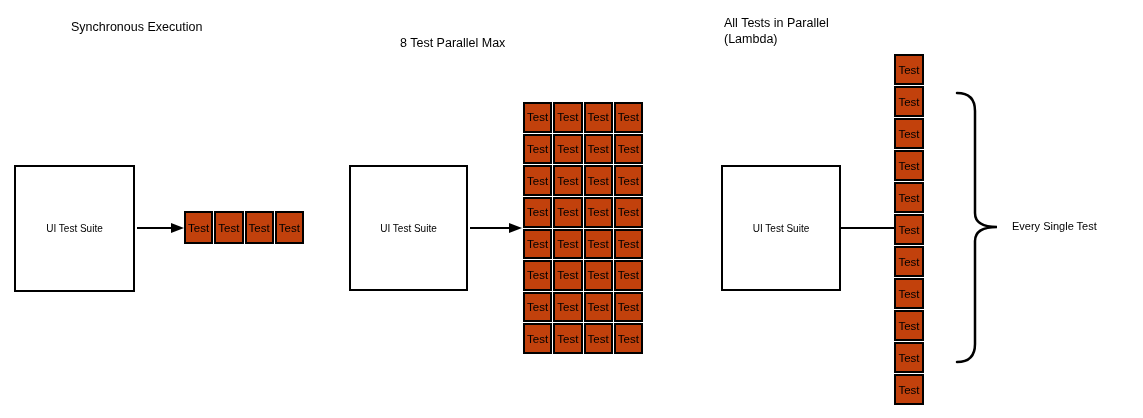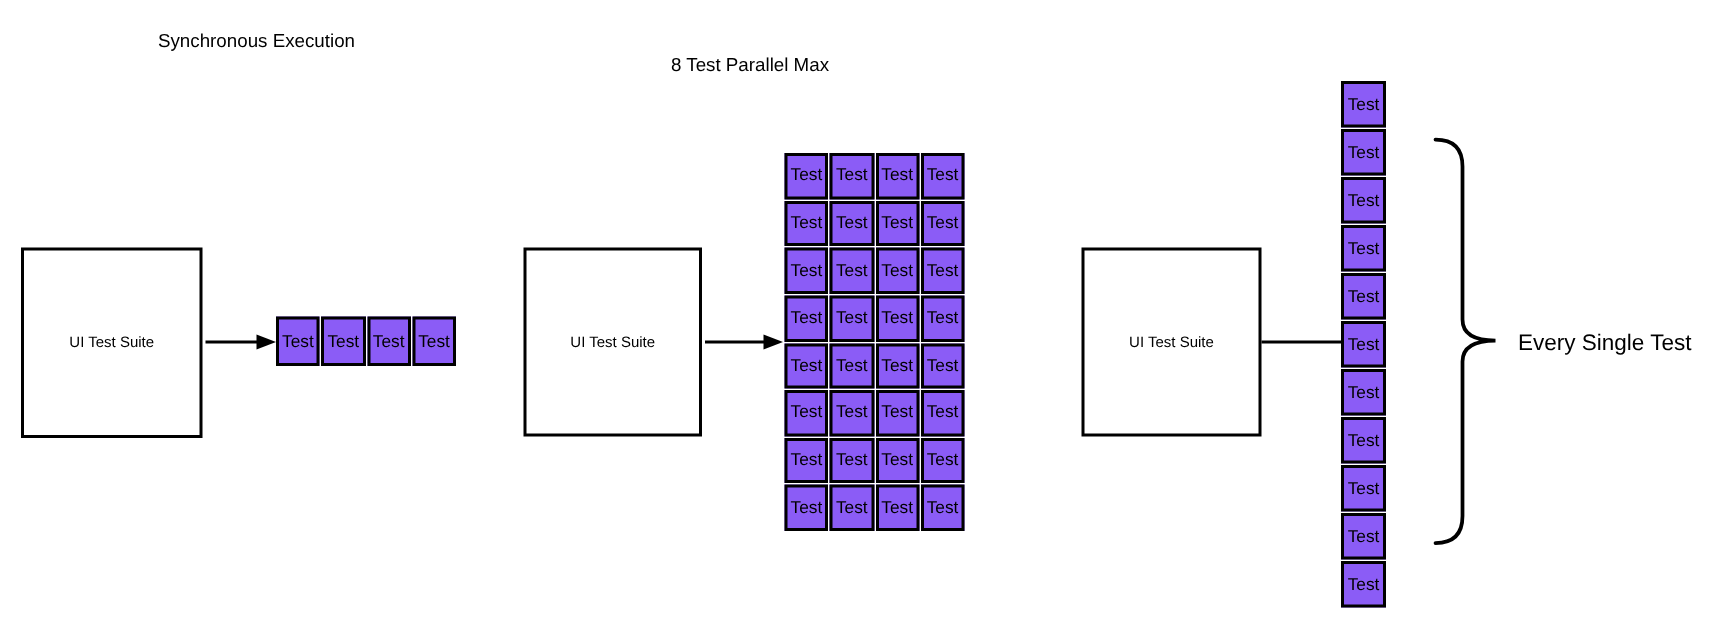--- a/index.html
+++ b/index.html
@@ -4,21 +4,21 @@
 <style>
   html, body { margin:0; padding:0; }
   body {
     width:1143px; height:418px; position:relative;
     background:var(--bg, #ffffff);
     font-family:"Liberation Sans", sans-serif;
     color:var(--text, #000000);
   }
   .canvas { position:absolute; inset:0; }
   .title {
-    position:absolute; text-align:center;
+    position:absolute; text-align:left;
     font-size:12.5px; line-height:15.5px; white-space:nowrap;
   }
   .title div { white-space:nowrap; }
   .suite-box {
     position:absolute; box-sizing:border-box;
     border:2px solid var(--line, #000);
     background:#fff;
     display:flex; align-items:center; justify-content:center;
     font-size:10px;
   }
@@ -26,26 +26,26 @@
   .arrowhead {
     position:absolute; width:0; height:0;
     border-left:13px solid var(--line, #000);
     border-top:5.5px solid transparent;
     border-bottom:5.5px solid transparent;
   }
   .cells { position:absolute; display:grid; gap:1px; }
   .cell {
     box-sizing:border-box;
     border:2px solid var(--line, #000);
-    background:#8b5cf6;
+    background:#c2410c;
     display:flex; align-items:center; justify-content:center;
     font-size:11.5px; overflow:hidden;
   }
   .brace-svg { position:absolute; }
-  .annotation { position:absolute; font-size:15px; white-space:nowrap; }
+  .annotation { position:absolute; font-size:11px; white-space:nowrap; }
 </style>
 </head>
 <body style="--line: #000000; --text: #000000; --bg: #ffffff;">
 
 <div class="canvas">
 
   <div class="title" style="left:71px; top:20px; width:200px;">Synchronous Execution</div>
 
   <div class="suite-box" style="left:14px; top:165px; width:121px; height:127px;">
     <span>UI Test Suite</span>
@@ -98,20 +98,24 @@
       <div class="cell">Test</div>
       <div class="cell">Test</div>
       <div class="cell">Test</div>
       <div class="cell">Test</div>
       <div class="cell">Test</div>
       <div class="cell">Test</div>
       <div class="cell">Test</div>
       <div class="cell">Test</div>
     </div>
 
+  <div class="title" style="left:724px; top:16px; width:200px;">
+    <div>All Tests in Parallel</div>
+    <div>(Lambda)</div>
+  </div>
 
   <div class="suite-box" style="left:721px; top:165px; width:120px; height:126px;">
     <span>UI Test Suite</span>
   </div>
 
   <div class="hline" style="left:841px; top:226.5px; width:53px;"></div>
 
   <div class="cells" style="left:894px; top:54px; width:30px; height:351px; grid-template-rows:repeat(11,1fr);">
       <div class="cell">Test</div>
       <div class="cell">Test</div>

